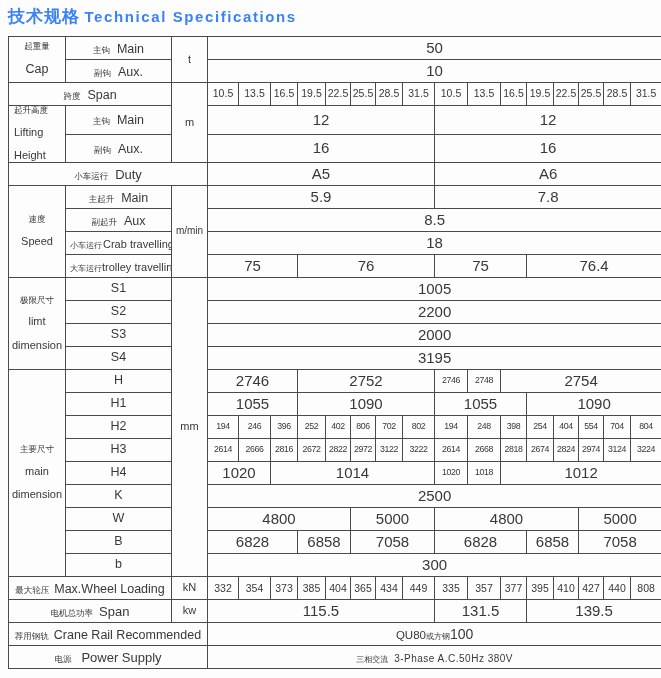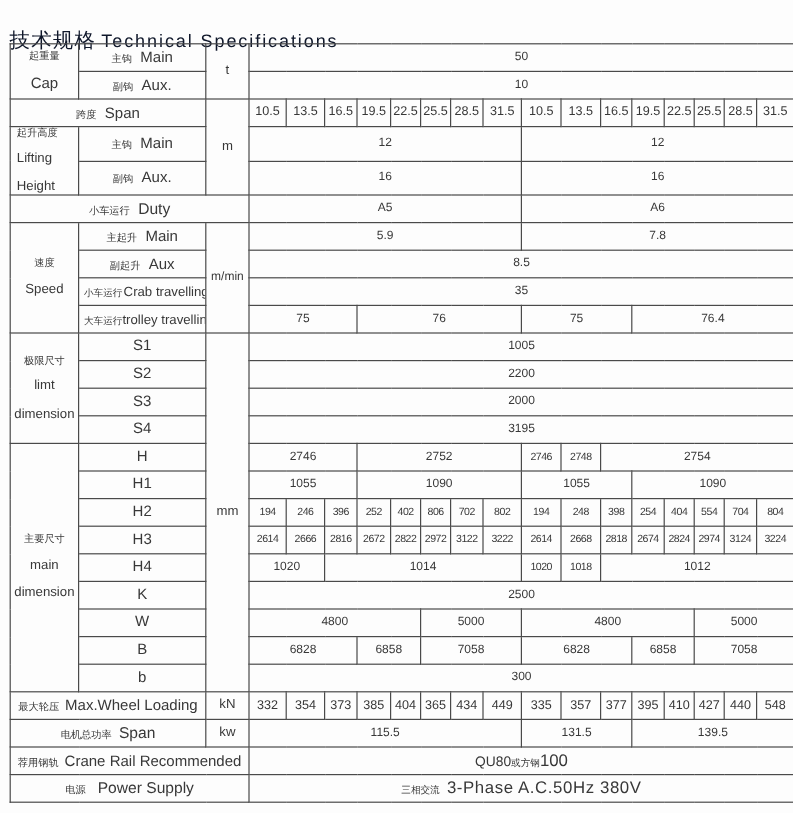--- a/index.html
+++ b/index.html
@@ -1,39 +1,39 @@
 <!DOCTYPE html>
 <html><head>
 <meta charset="utf-8">
 <style>
   html,body{margin:0;padding:0;background:#fff;}
   .page{position:relative;width:661px;height:678px;background:#fdfdfd;
         font-family:"Liberation Sans","DejaVu Sans",sans-serif;color:#383838;}
-  .title{position:absolute;left:8px;top:22px;font-weight:normal;color:#0f172a;white-space:nowrap;}
+  .title{position:absolute;left:8px;top:5px;font-weight:bold;color:#3b82f6;white-space:nowrap;}
   .title .t-zh{font-size:17px;letter-spacing:1px;}
   .title .t-en{font-size:15px;letter-spacing:1.6px;}
   table.spec{position:absolute;left:8px;top:36px;border-collapse:collapse;table-layout:fixed;
              width:653px;}
   table.spec td{border:1px solid #4a4a4a;height:22px;padding:0 1px;text-align:center;
                 vertical-align:middle;overflow:hidden;white-space:nowrap;line-height:1.05;}
   table.spec{border:1.5px solid #3a3a3a;}
   
-  td.w{font-size:10px;}           
+  td.w{font-size:15px;}           
   td.n{font-size:10.5px;}           
   td.s{font-size:8.8px;letter-spacing:-0.4px;} 
   td.unit{font-size:11px;}
   td.lbl{text-align:left;padding-left:8px;}
   td.lbl2{text-align:left;padding-left:13px;font-size:12.5px;margin-top:44px;}
   .zh{font-size:8.5px;}
   .en{font-size:12.5px;}
   .en-sm{font-size:11px;}
   .stack{display:flex;flex-direction:column;align-items:center;justify-content:center;gap:12px;}
   .pair{display:inline-flex;align-items:baseline;gap:7px;}
   .zh-xs{font-size:8px;}
-  .v-en{font-size:14px;letter-spacing:0.5px;}
+  .v-en{font-size:10px;letter-spacing:0.5px;}
 </style>
 </head>
 <body>
 
 <div class="page">
   <div class="title">
     <span class="t-zh">技术规格</span>
     <span class="t-en">Technical Specifications</span>
   </div>
 
@@ -178,21 +178,21 @@
       </td>
       <td colspan="16" class="w">8.5</td>
     </tr>
     <tr>
       <td class="lbl" style="padding-left:4px">
         <span class="pair" style="gap:1px">
               <span class="zh-xs">小车运行</span>
               <span class="en-sm">Crab travelling</span>
             </span>
       </td>
-      <td colspan="16" class="w">35</td>
+      <td colspan="16" class="w">18</td>
     </tr>
     <tr>
       <td class="lbl" style="padding-left:4px">
         <span class="pair" style="gap:0">
               <span class="zh-xs">大车运行</span>
               <span class="en-sm">trolley travelling</span>
             </span>
       </td>
       <td colspan="3" class="w">75</td>
       <td colspan="5" class="w">76</td>
@@ -334,21 +334,21 @@
       <td class="n">365</td>
       <td class="n">434</td>
       <td class="n">449</td>
       <td class="n">335</td>
       <td class="n">357</td>
       <td class="n">377</td>
       <td class="n">395</td>
       <td class="n">410</td>
       <td class="n">427</td>
       <td class="n">440</td>
-      <td class="n">548</td>
+      <td class="n">808</td>
     </tr>
 
     <tr>
       <td colspan="2" class="lbl">
         <span class="pair" style="gap:6px">
               <span class="zh">电机总功率</span>
               <span class="en" style="font-size:13px">Span</span>
             </span>
       </td>
       <td class="unit">kw</td>

